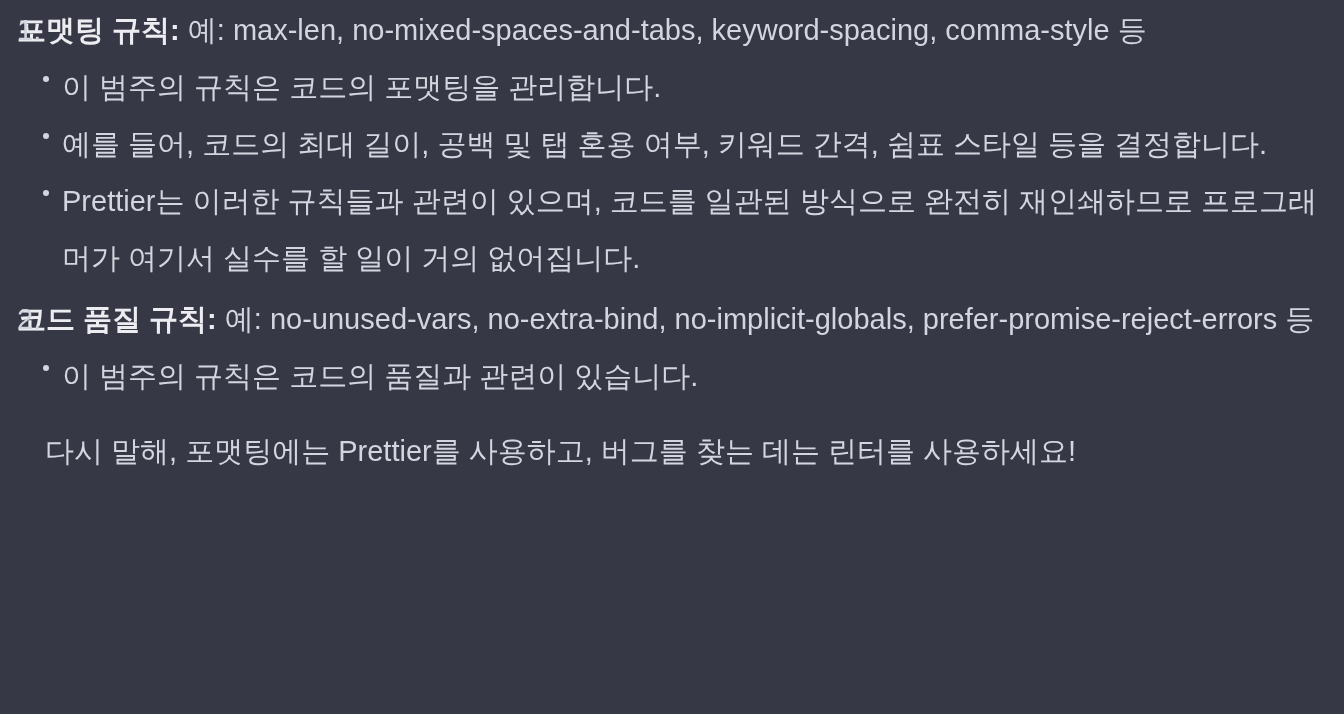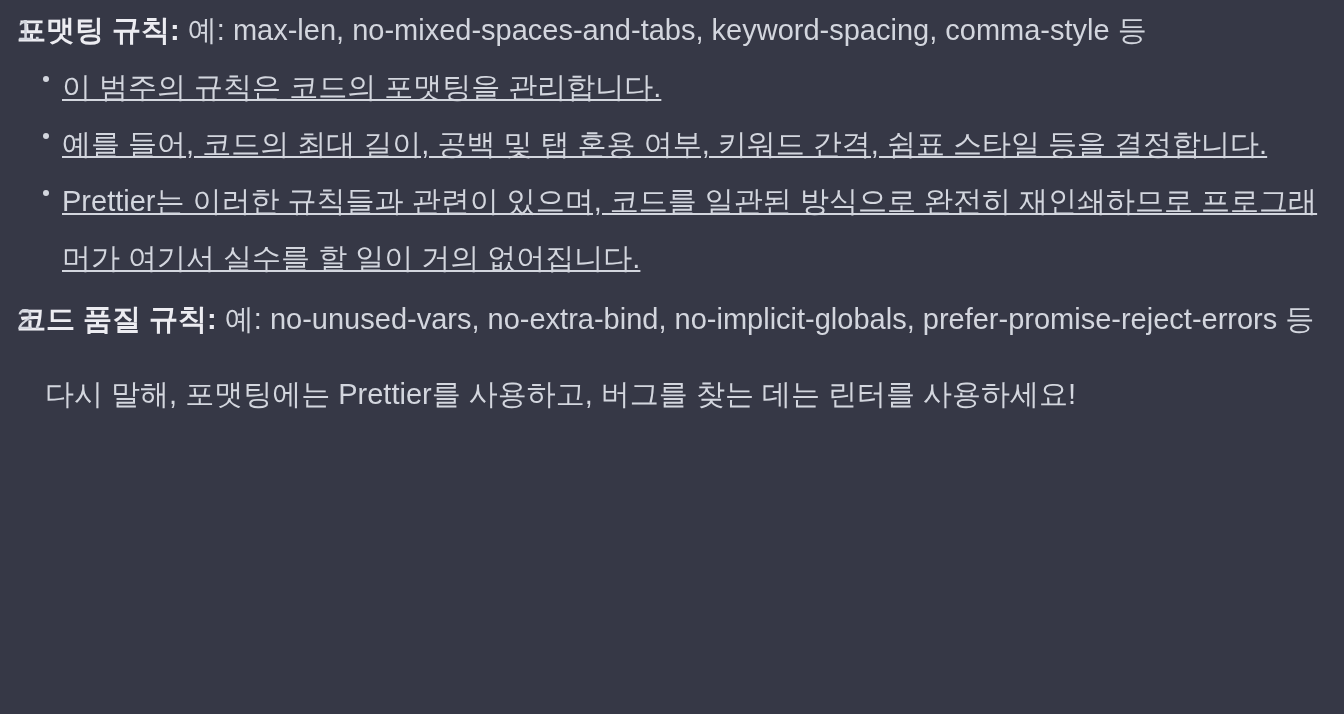--- a/index.html
+++ b/index.html
@@ -46,21 +46,20 @@
     font-weight: 700;
     color: var(--bold-text);
   }
   ul.ulist {
     list-style: none;
     margin-left: 26px;
   }
   ul.ulist > li.uitem {
     position: relative;
     padding-left: 19px;
-    text-decoration: underline;
   }
   ul.ulist > li.uitem::before {
     content: "";
     position: absolute;
     left: 0;
     top: 17px;
     width: 6px;
     height: 6px;
     border-radius: 50%;
     background: var(--text);
@@ -86,20 +85,21 @@
           <li class="uitem"><span>Prettier는 이러한 규칙들과 관련이 있으며, 코드를 일관된 방식으로 완전히 재인쇄하므로 프로그래머가 여기서 실수를 할 일이 거의 없어집니다.</span></li>
         </ul>
       </div>
     </li>
 
     <li class="oitem">
       <span class="num">2.</span>
       <div class="oitem-body">
         <p class="head"><strong>코드 품질 규칙:</strong><span> 예: no-unused-vars, no-extra-bind, no-implicit-globals, prefer-promise-reject-errors 등</span></p>
         <ul class="ulist">
+          <li class="uitem"><span>이 범주의 규칙은 코드의 품질과 관련이 있습니다.</span></li>
         </ul>
       </div>
     </li>
 
   </ol>
 
   <p class="closing">다시 말해, 포맷팅에는 Prettier를 사용하고, 버그를 찾는 데는 린터를 사용하세요!</p>
 </main>
 
 </body></html>

